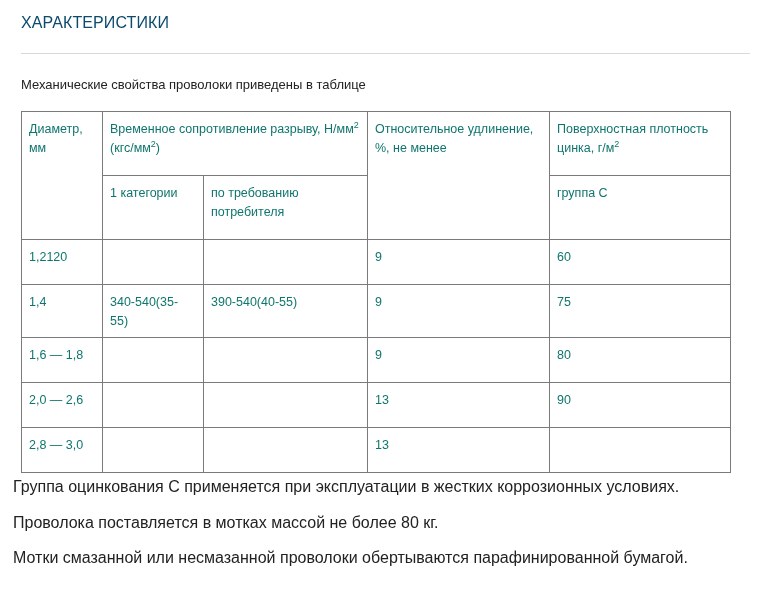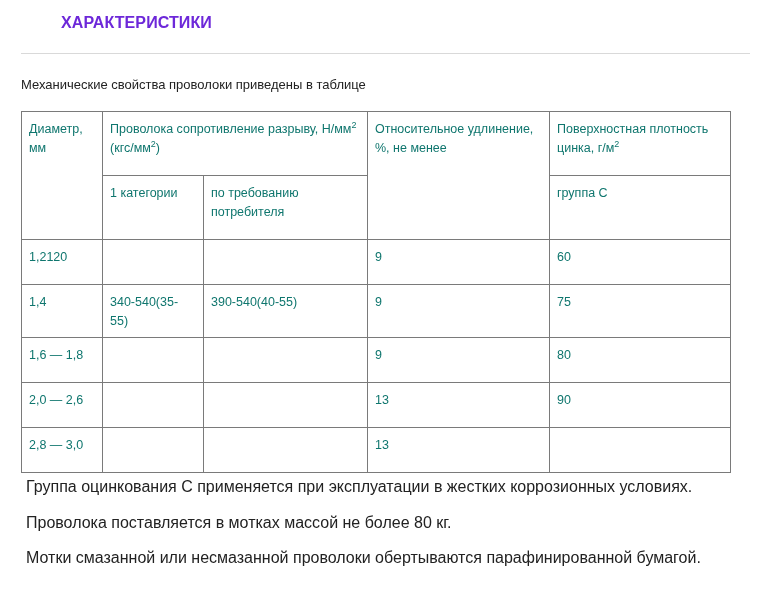--- a/index.html
+++ b/index.html
@@ -1,46 +1,46 @@
 <!DOCTYPE html>
 <html><head>
   <meta charset="utf-8">
   <style>
     html, body { margin: 0; padding: 0; background: #ffffff; }
     body { width: 765px; height: 591px; position: relative; overflow: hidden;
            font-family: "Liberation Sans", "DejaVu Sans", sans-serif; color: #222; }
-    .title { position: absolute; left: 21px; top: 14px; font-size: 16px; font-weight: bold;
-             color: #6d28d9; letter-spacing: 0.1px; margin-left: 40px; }
+    .title { position: absolute; left: 21px; top: 14px; font-size: 16px; font-weight: normal;
+             color: #0c4a6e; letter-spacing: 0.1px; }
     .divider { position: absolute; left: 21px; top: 53px; width: 729px; height: 1px; background: #d9d9d9; }
     .intro { position: absolute; left: 21px; top: 77px; font-size: 13px; color: #222; }
     table { position: absolute; left: 21px; top: 111px; border-collapse: collapse;
             font-size: 12.5px; color: #0f766e; table-layout: fixed; }
     td { border: 1px solid #7a7a7a; vertical-align: top; padding: 8px 7px 6px 7px; line-height: 19px; }
     sup { font-size: 9px; line-height: 0; vertical-align: 5px; }
-    .para { position: absolute; left: 26px; font-size: 16px; color: #222; }
+    .para { position: absolute; left: 13px; font-size: 16px; color: #222; }
   </style>
 </head>
 <body>
 
 <div class="title">ХАРАКТЕРИСТИКИ</div>
 <div class="divider"></div>
 <div class="intro">Механические свойства проволоки приведены в таблице</div>
 
 <table>
   <colgroup>
     <col style="width:81px">
       <col style="width:101px">
       <col style="width:164px">
       <col style="width:182px">
       <col style="width:181px">
   </colgroup>
   <tbody>
       <tr style="height:64px">
     <td rowspan="2">Диаметр, мм</td>
-    <td colspan="2"><span>Проволока сопротивление разрыву, Н/мм</span><sup>2</sup><span> (кгс/мм</span><sup>2</sup><span>)</span></td>
+    <td colspan="2"><span>Временное сопротивление разрыву, Н/мм</span><sup>2</sup><span> (кгс/мм</span><sup>2</sup><span>)</span></td>
     <td rowspan="2">Относительное удлинение, %, не менее</td>
     <td><span>Поверхностная плотность цинка, г/м</span><sup>2</sup></td>
   </tr>
   <tr style="height:64px">
     <td>1 категории</td>
     <td>по требованию потребителя</td>
     <td>группа С</td>
   </tr>
   <tr style="height:45px">
     <td>1,2120</td>

